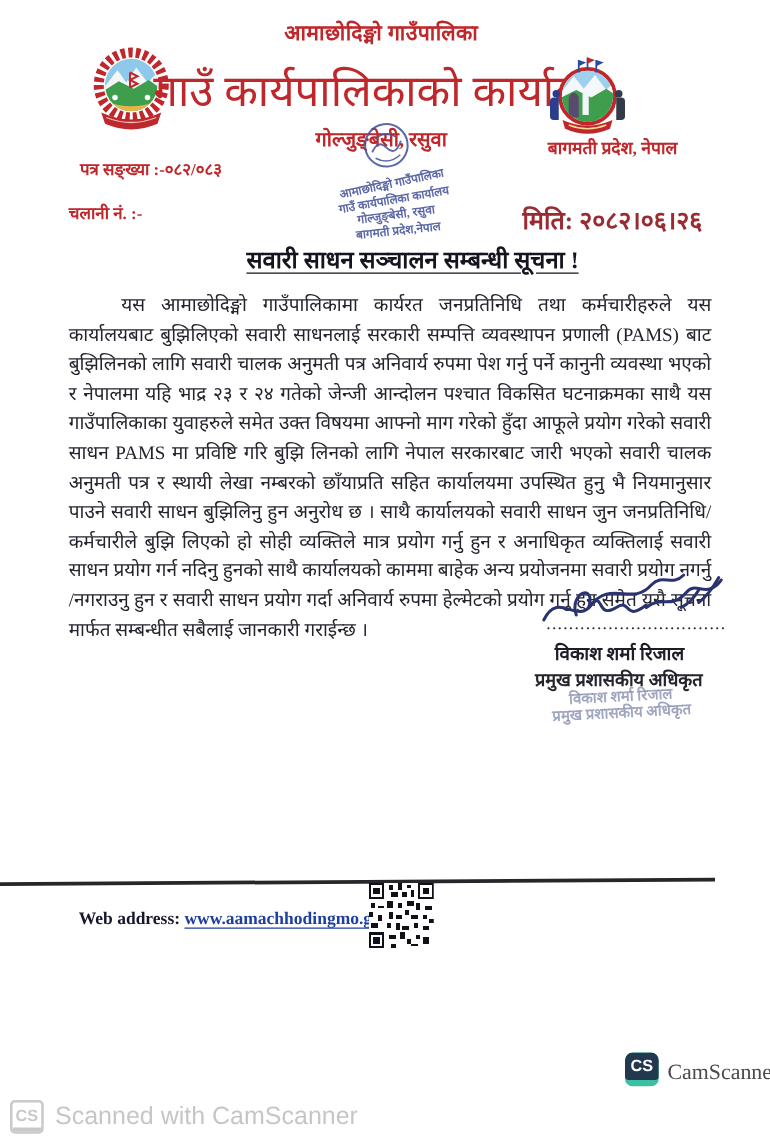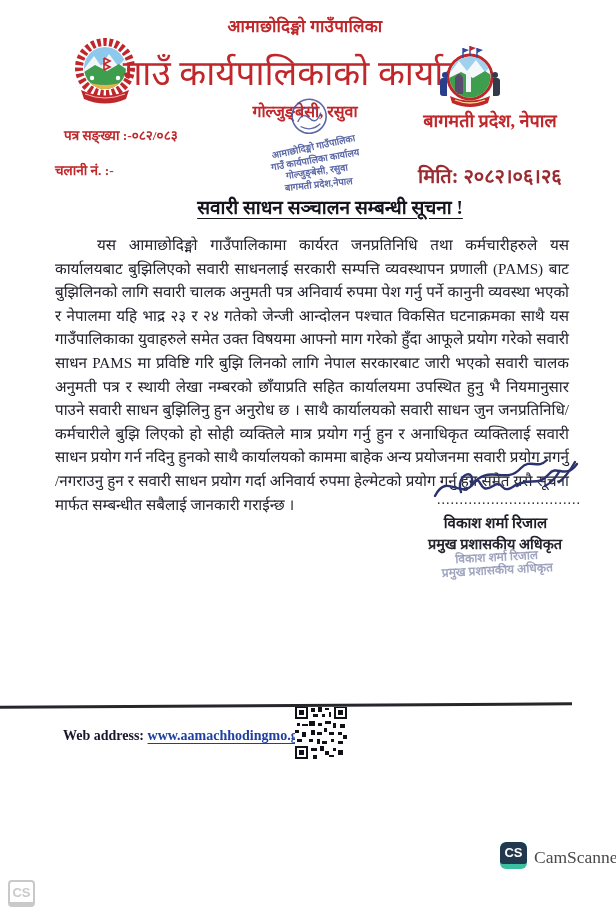--- a/index.html
+++ b/index.html
@@ -8,21 +8,21 @@
   .page {
     position:relative; width:616px; height:910px; margin:0 auto;
     background:#ffffff; overflow:hidden;
   }
   .abs { position:absolute; }
   .red { color:#c0272b; }
   .hdr-center { left:120px; top:14px; width:370px; text-align:center; }
   .hdr-line1 { font-size:17px; font-weight:700; letter-spacing:0.3px; }
   .hdr-line2 { font-size:35px; font-weight:400; margin-top:11px; white-space:nowrap; }
   .hdr-line3 { font-size:16px; font-weight:700; margin-top:5px; }
-  .province { left:415px; top:108px; width:150px; text-align:center; font-size:18px; font-weight:700; }
+  .province { left:415px; top:108px; width:150px; text-align:center; font-size:14px; font-weight:700; }
   .meta-left { font-size:13.5px; font-weight:700; color:#c0272b; }
   .date-line { left:418px; top:162px; font-size:20px; font-weight:700; color:#9a2c31; }
   
   .stamp {
     left:243px; top:96px; width:140px; text-align:center;
     color:#46549b; transform:rotate(-8deg); opacity:0.88;
   }
   .stamp-line { font-size:9.5px; font-weight:700; line-height:12.5px; white-space:nowrap; }
   .subject {
     left:0; top:194px; width:616px; text-align:center;
@@ -230,14 +230,15 @@
 
 
   <div class="abs cs-logo-box">
     <div class="cs-logo-top">CS</div>
   </div>
   <div class="abs cs-brand">CamScanner</div>
 
   <div class="abs wm-box">
     <span>CS</span>
   </div>
+  <div class="abs wm-text">Scanned with CamScanner</div>
 
 </div>
 
 </body></html>

